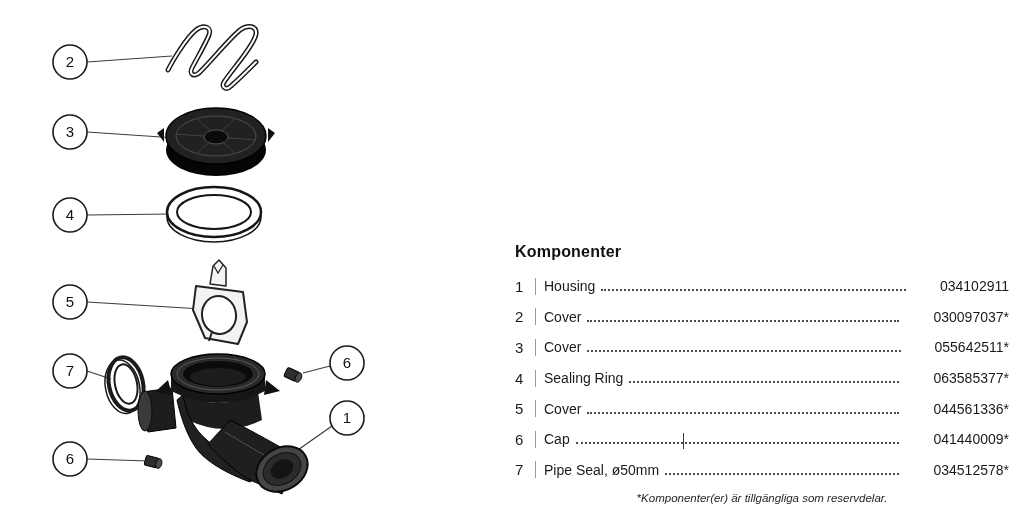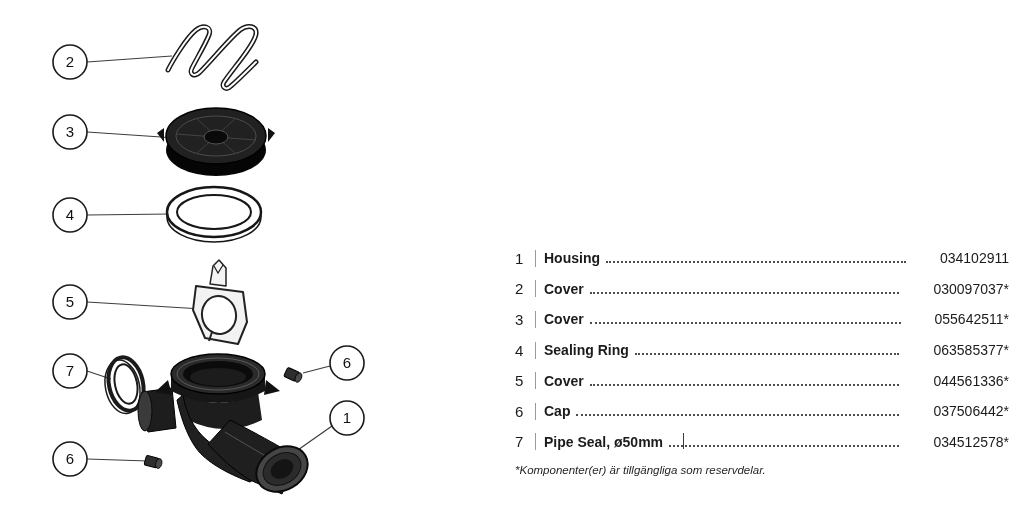--- a/index.html
+++ b/index.html
@@ -8,24 +8,24 @@
     position:relative; width:1024px; height:519px; background:#ffffff;
     font-family:"Liberation Sans", sans-serif; color:#1a1a1a; overflow:hidden;
   }
   .diagram-svg { position:absolute; left:0; top:0; }
 
   .parts-panel { position:absolute; left:515px; top:243px; width:494px; }
   .parts-title { font-size:16px; font-weight:bold; color:#101010; margin-bottom:10px; letter-spacing:.2px; }
   .parts-row { display:flex; align-items:center; height:30.6px; font-size:14px; color:#1b1b1b; }
   .row-num { width:14px; font-size:15px; flex:none; }
   .row-sep { width:1px; height:17px; background:#9a9a9a; margin:0 8px 0 6px; flex:none; }
-  .row-name { white-space:nowrap;font-weight:bold; }
+  .row-name { white-space:nowrap; }
   .row-dots { flex:1; height:0; border-bottom:2px dotted #4c4c4c; margin:0 3px 0 6px; transform:translateY(4px); }
   .row-pn { white-space:nowrap;margin-left:31px; }
-  .footnote { margin-top:7px; text-align:left; font-style:italic; font-size:11.5px; color:#1f1f1f; }
+  .footnote { margin-top:7px; text-align:center; font-style:italic; font-size:11.5px; color:#1f1f1f; }
   .text-cursor { position:absolute; left:683px; top:433px; width:1px; height:16px; background:#3c3c3c; }
 
   .callout-circle { fill:#ffffff; stroke:#1a1a1a; stroke-width:1.6; }
   .callout-text { font-family:"Liberation Sans", sans-serif; font-size:15px; fill:#111111; text-anchor:middle; }
   .leader-line { stroke:#3d3d3d; stroke-width:1.2; fill:none; }
 </style>
 </head>
 <body>
 
 <div class="canvas">
@@ -143,20 +143,21 @@
       <circle class="callout-circle" cx="347" cy="363" r="17"></circle>
       <text class="callout-text" x="347" y="368.4">6</text>
     </g>
     <g>
       <circle class="callout-circle" cx="347" cy="418" r="17"></circle>
       <text class="callout-text" x="347" y="423.4">1</text>
     </g>
   </svg>
 
   <div class="parts-panel">
+    <div class="parts-title">Komponenter</div>
 
     <div class="parts-row">
       <span class="row-num">1</span>
       <span class="row-sep"></span>
       <span class="row-name">Housing</span>
       <span class="row-dots"></span>
       <span class="row-pn">034102911</span>
     </div>
 
     <div class="parts-row">
@@ -189,21 +190,21 @@
       <span class="row-name">Cover</span>
       <span class="row-dots"></span>
       <span class="row-pn">044561336*</span>
     </div>
 
     <div class="parts-row">
       <span class="row-num">6</span>
       <span class="row-sep"></span>
       <span class="row-name">Cap</span>
       <span class="row-dots"></span>
-      <span class="row-pn">037506442*</span>
+      <span class="row-pn">041440009*</span>
     </div>
 
     <div class="parts-row">
       <span class="row-num">7</span>
       <span class="row-sep"></span>
       <span class="row-name">Pipe Seal, ø50mm</span>
       <span class="row-dots"></span>
       <span class="row-pn">034512578*</span>
     </div>
 

